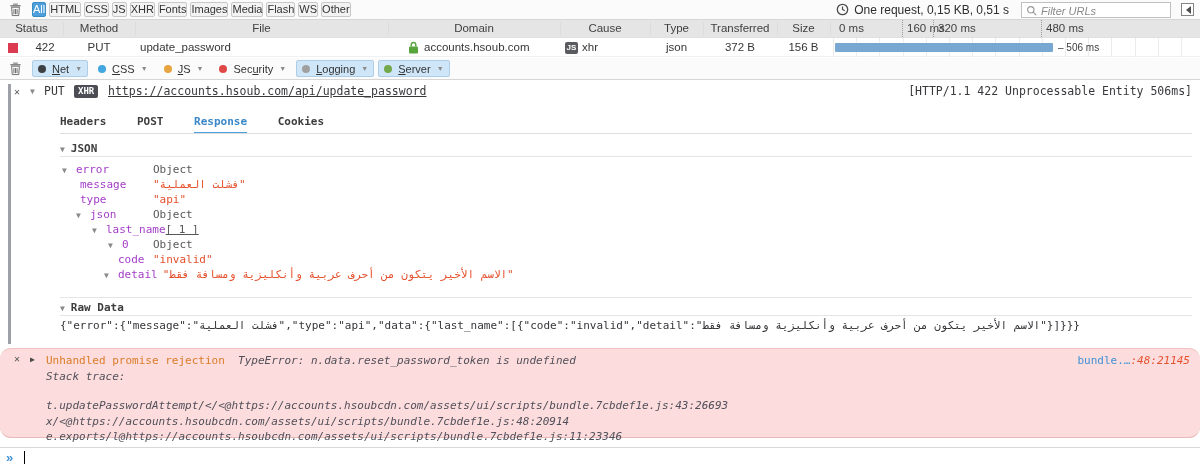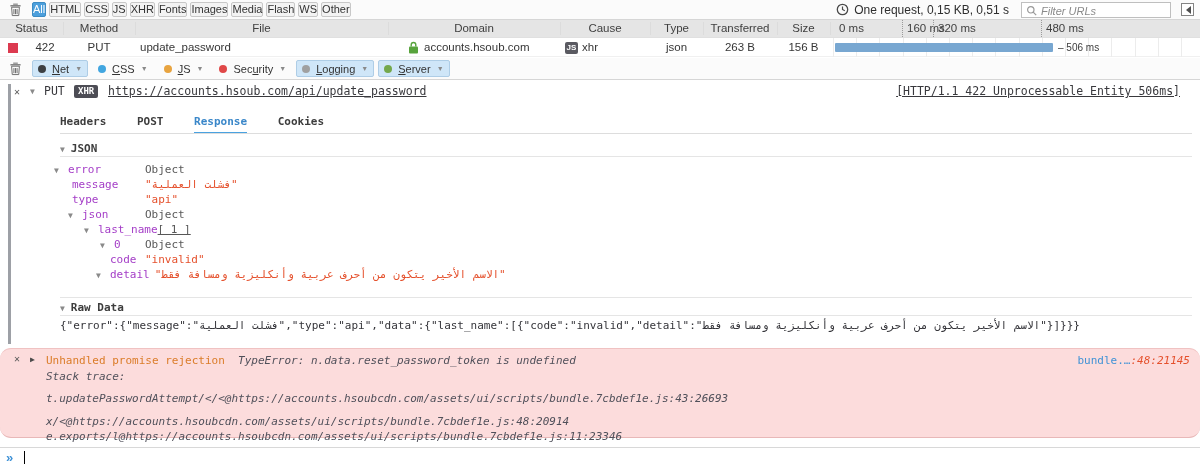--- a/index.html
+++ b/index.html
@@ -69,36 +69,36 @@
   .icon-close{position:absolute;left:14px;font-size:10px;font-weight:bold;color:#5c5c5c;cursor:pointer;}
   .icon-close::after{content:"✕";}
   .tri{color:#8a8a8a;font-size:8px;}
   .tri-d::after{content:"▼";}
   .msg-line{position:absolute;left:0;top:4px;width:1200px;height:15px;line-height:15px;font-size:11.5px;color:#39393d;}
   .msg-line .tri{position:absolute;left:30px;}
   .msg-method{position:absolute;left:44px;}
   .xhr-badge{position:absolute;left:74px;top:1px;height:13px;line-height:13px;padding:0 4px;background:#4d4d55;
     color:#fff;font-size:9px;font-weight:bold;border-radius:2px;}
   .msg-url{position:absolute;left:108px;text-decoration:underline;color:#39393d;cursor:pointer;}
-  .msg-status{position:absolute;right:20px;text-decoration:underline;color:#39393d;cursor:pointer;}
+  .msg-status{position:absolute;right:8px;color:#39393d;cursor:pointer;}
 
   .resp-tabs{position:absolute;left:60px;top:35px;height:19px;font-size:11px;font-weight:bold;color:#3d3d3d;}
   .resp-tab{display:inline-block;margin-right:24px;padding-bottom:4px;cursor:pointer;}
   .resp-tab.active{color:#3a87c9;border-bottom:2px solid #4aa2e0;}
   .tabs-divider{position:absolute;left:60px;top:53px;width:1132px;height:1px;background:#ddd;}
 
   .sect-head{position:absolute;left:60px;width:1132px;height:17px;line-height:17px;font-size:11px;
     font-weight:bold;color:#3d3d3d;border-bottom:1px solid #e5e5e5;}
   .sect-head .tri{margin-right:6px;}
   #json-head{top:60px;}
   #raw-divider{position:absolute;left:60px;top:217px;width:1132px;height:1px;background:#e5e5e5;}
   #raw-head{top:219px;}
   #raw-text{position:absolute;left:60px;top:239px;width:1132px;font-size:11px;color:#35353a;white-space:nowrap;}
 
-  #tree{position:absolute;left:52px;top:82px;width:1132px;font-size:11px;}
+  #tree{position:absolute;left:60px;top:82px;width:1132px;font-size:11px;}
   .trow{height:15px;line-height:15px;white-space:nowrap;}
   .trow .tri{display:inline-block;width:14px;}
   .tkey{color:var(--key-purple);display:inline-block;}
   .tval-obj{color:var(--object-gray);}
   .tval-arr{color:var(--object-gray);text-decoration:underline;cursor:pointer;}
   .tval-str{color:var(--string-red);display:inline-block;}
   .t0{padding-left:2px;}  .t0 .tkey{min-width:77px;}
   .t1{padding-left:20px;} .t1 .tkey{min-width:73px;}
   .t2{padding-left:20px;} .t2 .tkey{min-width:73px;}
   .t3{padding-left:16px;} .t3 .tkey{min-width:63px;}
@@ -196,21 +196,21 @@
   <span class="cell" style="left:63px;width:72px;text-align:center;">PUT</span>
   <span class="cell" style="left:140px;">update_password</span>
   <svg class="abs" style="left:408px;top:3px;" width="11" height="13" viewBox="0 0 11 13">
     <rect x="1" y="5.5" width="9" height="7" rx="1" fill="#57a33c"></rect>
     <path d="M3.2 5.5V3.8a2.3 2.3 0 0 1 4.6 0v1.7" stroke="#57a33c" fill="none" stroke-width="1.4"></path>
   </svg>
   <span class="cell" style="left:424px;">accounts.hsoub.com</span>
   <span class="cause-badge">JS</span>
   <span class="cell" style="left:582px;">xhr</span>
   <span class="cell" style="left:650px;width:53px;text-align:center;">json</span>
-  <span class="cell" style="left:703px;width:74px;text-align:center;">263 B</span>
+  <span class="cell" style="left:703px;width:74px;text-align:center;">372 B</span>
   <span class="cell" style="left:777px;width:53px;text-align:center;">156 B</span>
   <span class="timeline-bar"></span>
   <span class="timeline-label">– 506 ms</span>
 </div>
 
 <div id="console-toolbar" class="abs">
   <span class="trash-btn">
     <svg width="13" height="14" viewBox="0 0 14 15">
       <path d="M4.5 1.2h5" stroke="#666" fill="none"></path>
         <path d="M1.5 3h11" stroke="#666" stroke-width="1.3" fill="none"></path>
@@ -311,21 +311,21 @@
   <span class="err-close"></span>
   <span class="err-tri"></span>
   <div class="line" style="top:4px;">
     <span class="err-title">Unhandled promise rejection</span>
     <span class="err-detail">&nbsp;<span>TypeError: n.data.reset_password_token is undefined</span></span>
   </div>
   <span class="err-src">
     <span class="err-src-file">bundle.…</span><span class="err-src-pos">:48:21145</span>
   </span>
   <div class="line" style="top:20px;">Stack trace:</div>
-  <div class="line" style="top:42px;">t.updatePasswordAttempt/&lt;/&lt;@https://accounts.hsoubcdn.com/assets/ui/scripts/bundle.7cbdef1e.js:43:26693</div>
+  <div class="line" style="top:49px;">t.updatePasswordAttempt/&lt;/&lt;@https://accounts.hsoubcdn.com/assets/ui/scripts/bundle.7cbdef1e.js:43:26693</div>
   <div class="line" style="top:65px;">x/&lt;@https://accounts.hsoubcdn.com/assets/ui/scripts/bundle.7cbdef1e.js:48:20914</div>
   <div class="line" style="top:80px;">e.exports/l@https://accounts.hsoubcdn.com/assets/ui/scripts/bundle.7cbdef1e.js:11:23346</div>
 </div>
 
 <div id="input-line" class="abs">
   <span class="prompt">»</span>
   <span class="cursor"></span>
 </div>
 
 </body></html>

